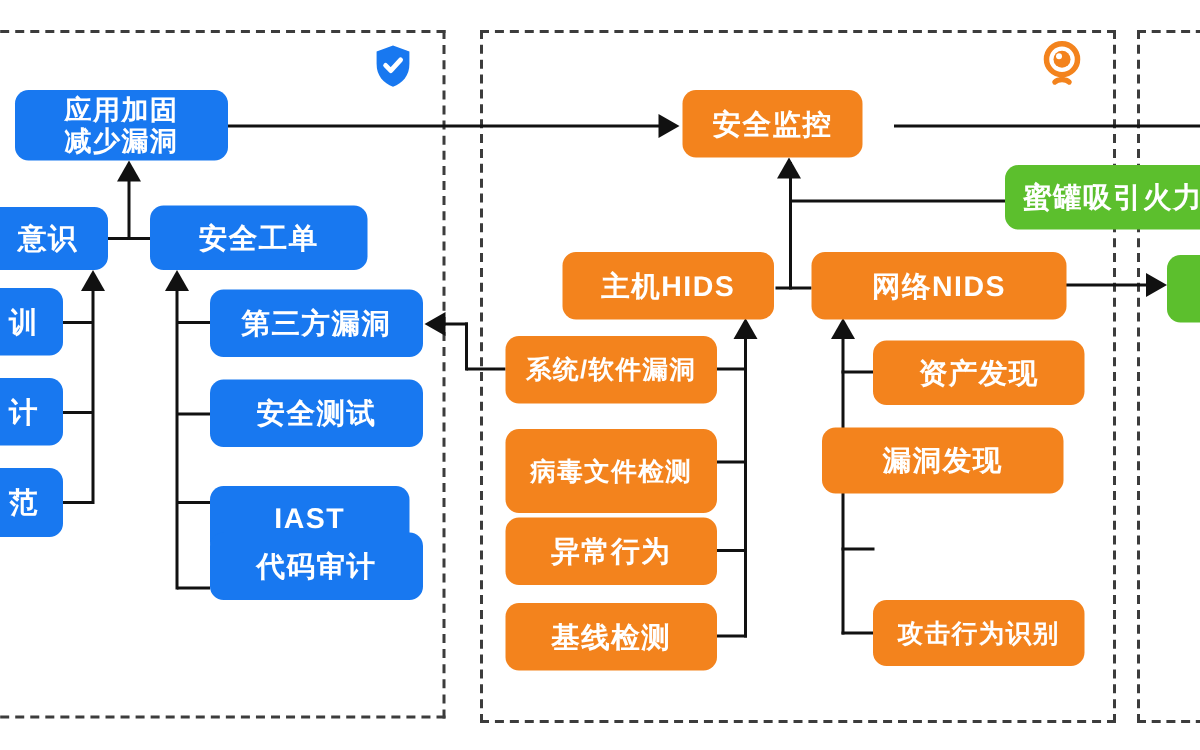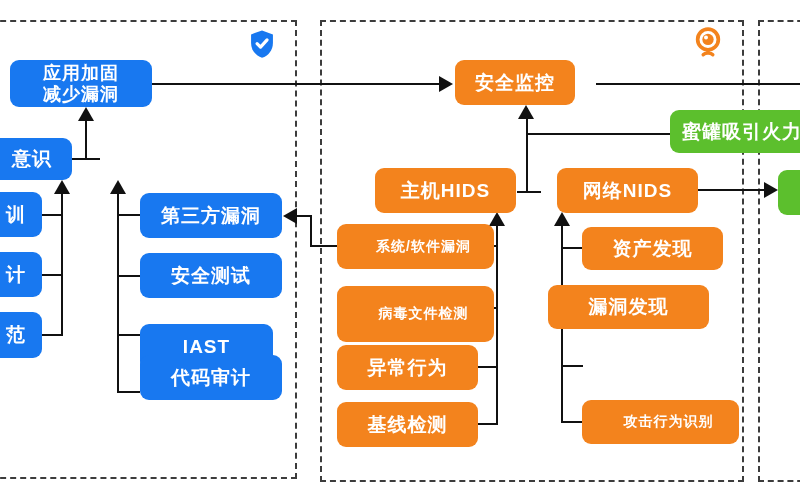--- a/index.html
+++ b/index.html
@@ -16,21 +16,21 @@
   .arr.left{border-top:8px solid transparent;border-bottom:8px solid transparent;border-right:14px solid var(--line,#111);}
   .node{
     position:absolute;display:flex;align-items:center;justify-content:center;
     color:var(--text_on_node,#fff);font-weight:bold;font-size:19px;letter-spacing:1px;
     border-radius:9px;white-space:nowrap;
   }
   .node.blue{background:var(--blue,#1878F0);}
   .node.orange{background:var(--orange,#F3831D);}
   .node.green{background:var(--green,#5CBF2D);}
   .node.two-line{flex-direction:column;font-size:18px;line-height:21px;}
-  .node.small{font-size:14px;padding-left:16px;}
+  .node.small{font-size:17px;}
   .node.cut{justify-content:flex-end;padding-right:16px;box-sizing:border-box;}
   .node.cut2{justify-content:flex-end;padding-right:20px;box-sizing:border-box;}
   .icon{position:absolute;}
 </style>
 </head>
 <body>
 
 <div class="stage">
 
   <div class="section" style="left:-40px;top:20px;width:333px;height:455px"></div>
@@ -77,31 +77,32 @@
   <div class="arr up" style="left:554px;top:212px"></div>
   <div class="arr right" style="left:439px;top:76px"></div>
   <div class="arr right" style="left:764px;top:182px"></div>
   <div class="arr left" style="left:283px;top:208px"></div>
 
   <div class="node blue two-line" style="left:10px;top:60px;width:142px;height:47px">
     <span>应用加固</span>
     <span>减少漏洞</span>
   </div>
   <div class="node blue cut2" style="left:-50px;top:138px;width:122px;height:42px">意识</div>
+  <div class="node blue" style="left:100px;top:137px;width:145px;height:43px">安全工单</div>
   <div class="node blue cut" style="left:-100px;top:192px;width:142px;height:45px">训</div>
   <div class="node blue cut" style="left:-100px;top:252px;width:142px;height:45px">计</div>
   <div class="node blue cut" style="left:-100px;top:312px;width:142px;height:46px">范</div>
   <div class="node blue" style="left:140px;top:193px;width:142px;height:45px">第三方漏洞</div>
   <div class="node blue" style="left:140px;top:253px;width:142px;height:45px">安全测试</div>
   <div class="node blue" style="left:140px;top:324px;width:133px;height:46px">IAST</div>
   <div class="node blue" style="left:140px;top:355px;width:142px;height:45px">代码审计</div>
 
   <div class="node orange" style="left:455px;top:60px;width:120px;height:45px">安全监控</div>
   <div class="node orange" style="left:375px;top:168px;width:141px;height:45px">主机HIDS</div>
-  <div class="node orange" style="left:557px;top:168px;width:141px;height:45px">网络NIDS</div>
+  <div class="node orange" style="left:541px;top:168px;width:170px;height:45px">网络NIDS</div>
   <div class="node orange small" style="left:337px;top:224px;width:141px;height:45px">系统/软件漏洞</div>
   <div class="node orange small" style="left:337px;top:286px;width:141px;height:56px">病毒文件检测</div>
   <div class="node orange" style="left:337px;top:402px;width:141px;height:45px">基线检测</div>
   <div class="node orange" style="left:337px;top:345px;width:141px;height:45px">异常行为</div>
   <div class="node orange" style="left:582px;top:227px;width:141px;height:43px">资产发现</div>
   <div class="node orange" style="left:548px;top:285px;width:161px;height:44px">漏洞发现</div>
   <div class="node orange small" style="left:582px;top:400px;width:141px;height:44px">攻击行为识别</div>
 
   <div class="node green" style="left:670px;top:110px;width:144px;height:43px">蜜罐吸引火力</div>
   <div class="node green" style="left:778px;top:170px;width:62px;height:45px"></div>

